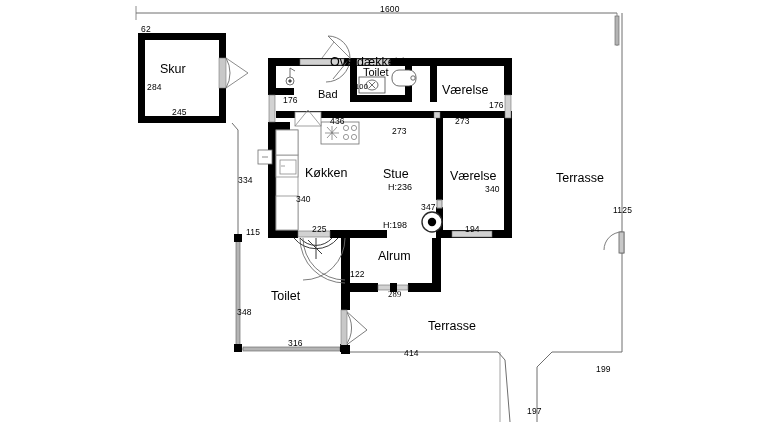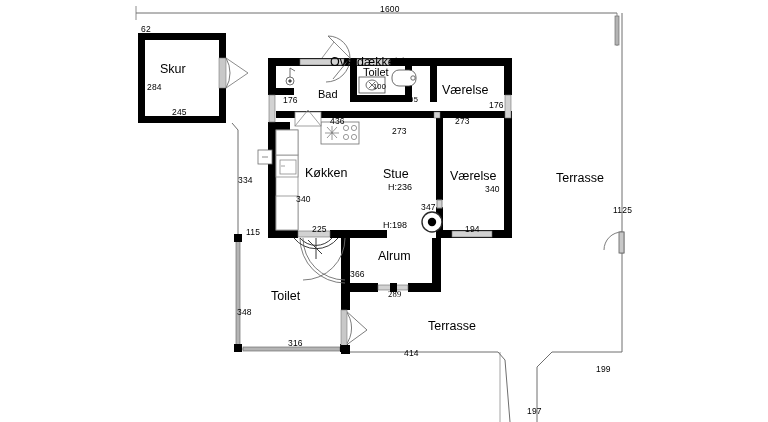--- a/index.html
+++ b/index.html
@@ -21,21 +21,21 @@
   .rl-big{font-size:12.5px;}
   .rl-mid{font-size:11px;}
   .dim{
     position:absolute;
     font-family:"Liberation Sans", sans-serif;
     font-size:8.5px;
     color:#000;
     white-space:nowrap;
     letter-spacing:.2px;
   }
-  .dim-sm{font-size:7.5px;margin-left:18px;}
+  .dim-sm{font-size:7.5px;}
   .hgt{
     position:absolute;
     font-family:"Liberation Sans", sans-serif;
     font-size:9px;
     color:#000;
     white-space:nowrap;
   }
 </style>
 </head>
 <body>
@@ -295,21 +295,21 @@
     <div class="dim" style="left:330px;top:116px;">436</div>
     <div class="dim" style="left:392px;top:126px;">273</div>
     <div class="dim" style="left:455px;top:116px;">273</div>
     <div class="dim" style="left:238px;top:175px;">334</div>
     <div class="dim" style="left:296px;top:194px;">340</div>
     <div class="dim" style="left:485px;top:184px;">340</div>
     <div class="dim" style="left:421px;top:202px;">347</div>
     <div class="dim" style="left:465px;top:224px;">194</div>
     <div class="dim" style="left:246px;top:227px;">115</div>
     <div class="dim" style="left:312px;top:224px;">225</div>
-    <div class="dim" style="left:350px;top:269px;">366</div>
+    <div class="dim" style="left:350px;top:269px;">122</div>
     <div class="dim" style="left:388px;top:289px;font-family:Liberation Serif, serif;">289</div>
     <div class="dim" style="left:237px;top:307px;">348</div>
     <div class="dim" style="left:288px;top:338px;">316</div>
     <div class="dim" style="left:404px;top:348px;">414</div>
     <div class="dim" style="left:613px;top:205px;">1125</div>
     <div class="dim" style="left:596px;top:364px;">199</div>
     <div class="dim" style="left:527px;top:406px;">197</div>
   </div>
 
 </div>

